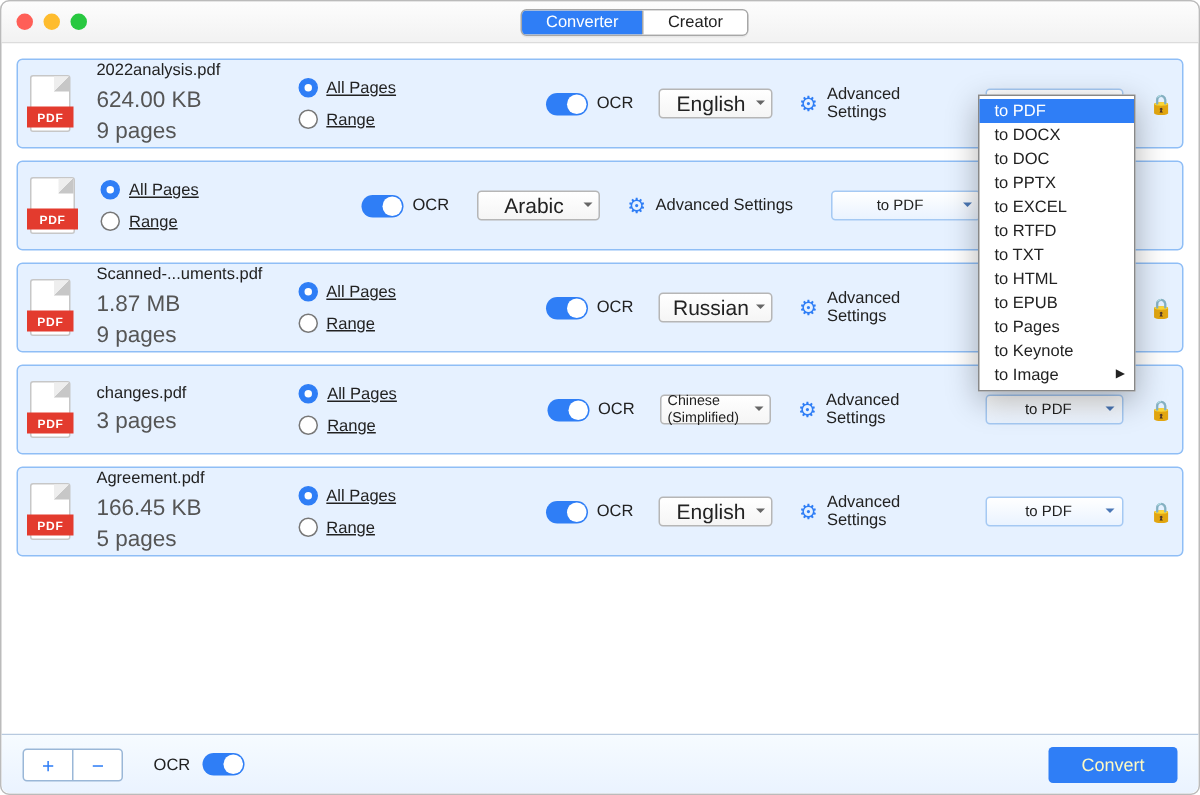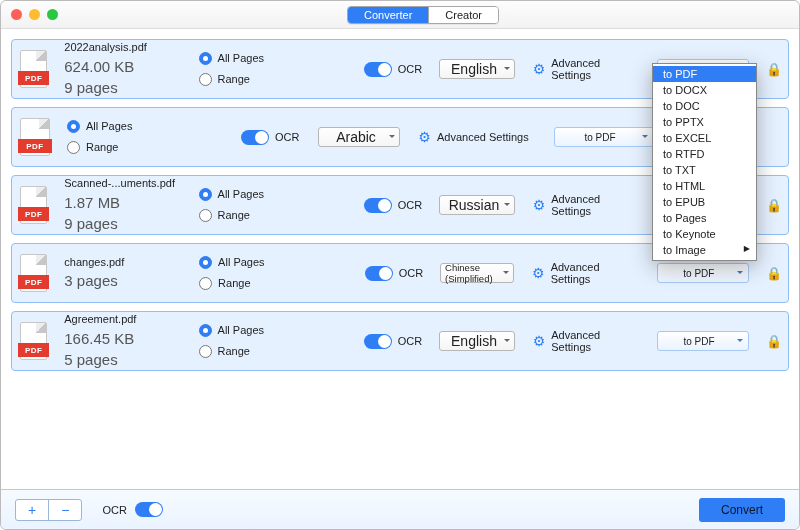--- a/index.html
+++ b/index.html
@@ -15,21 +15,21 @@
   .seg div + div { border-left:1px solid #a7a7a7;}
   .body { flex:1; overflow:auto; padding: 10px 10px 0 10px; }
   .row { border:1px solid #8fbef6; background:#e6f1ff; border-radius:4px; margin-bottom:8px; height:60px; display:flex; align-items:center; padding:0 8px; gap:17px; position:relative;}
   .fileicon { width:30px; height:38px; background:#fff; border:1px solid #c7c7c7; border-radius:2px; position:relative; }
   .fileicon::after { content:"PDF"; position:absolute; left:-3px; right:-3px; top:20px; height:14px; background:#e33b2e; color:#fff; font-size:8px; font-weight:bold; display:flex; align-items:center; justify-content:center; letter-spacing:.5px;}
   .fileicon::before { content:""; position:absolute; top:0; right:0; width:10px; height:10px; background:linear-gradient(135deg,#eee 50%,#c7c7c7 50%);}
   .meta { width:130px; display:flex; flex-direction:column; line-height:1.4; }
   .meta .name { font-weight:500; overflow:hidden; text-overflow:ellipsis; white-space:nowrap;}
   .meta .sub { color:#555; font-size:15px;}
   .pages { width:90px; display:flex; flex-direction:column; gap:8px; font-size:11px;}
-  .radio { display:flex; gap:6px; cursor:pointer;}
+  .radio { display:flex; align-items:center; gap:6px; cursor:pointer;text-decoration:underline;}
   .rcircle { width:13px; height:13px; border-radius:50%; border:1px solid #777; display:flex; align-items:center; justify-content:center; background:#fff;}
   .radio.on .rcircle { border-color:#2f7ef6; background:#2f7ef6;}
   .radio.on .rcircle::after { content:""; width:5px; height:5px; background:#fff; border-radius:50%;}
   .spacer { flex:0 0 50px; }
   .ocrblk { display:flex; align-items:center; gap:6px; width:60px;}
   .toggle { width:28px; height:15px; background:#2f7ef6; border-radius:999px; position:relative; cursor:pointer;}
   .toggle::after { content:""; width:13px; height:13px; background:#fff; border-radius:50%; position:absolute; right:1px; top:1px;}
   .select { width:82px; height:20px; border:1px solid #b6b6b6; border-radius:3px; background:linear-gradient(#fff,#f5f5f5); display:flex; align-items:center; justify-content:center; position:relative; font-size:14px; cursor:pointer; padding:0 10px 0 4px;}
   .select::after { content:""; position:absolute; right:4px; top:7px; border:3px solid transparent; border-top-color:#666;}
   .select.big { width:80px; font-size:9.5px;}
@@ -41,21 +41,21 @@
   .dropdown { position:absolute; top:62px; right:42px; width:105px; background:#fff; border:1px solid #888; box-shadow:0 6px 20px rgba(0,0,0,.3); z-index:100; padding:2px 0;}
   .dropdown div { padding:2px 10px; font-size:11px; cursor:pointer; position:relative;}
   .dropdown div.sel { background:#2f7ef6; color:#fff;}
   .dropdown div.has-sub::after { content:"▶"; position:absolute; right:6px; font-size:8px;}
   .footer { height:40px; border-top:1px solid #b7c9df; background:linear-gradient(#f6fbff,#eaf3ff); display:flex; align-items:center; padding:0 14px; gap:20px; border-radius:0 0 6px 6px;}
   .addremove { display:flex; border:1px solid #9ab7d7; border-radius:3px; overflow:hidden; background:#fff;}
   .addremove div { padding:2px 12px; font-size:14px; color:#2f7ef6; cursor:pointer;}
   .addremove div + div { border-left:1px solid #9ab7d7;}
   .footer-ocr { display:flex; align-items:center; gap:8px;}
   .footer .right { margin-left:auto;}
-  .convertbtn { background:#2f7ef6; color:#0f172a; border:none; border-radius:3px; padding:5px 22px; font-size:12px; cursor:pointer;}
+  .convertbtn { background:#2f7ef6; color:#fef9c3; border:none; border-radius:3px; padding:5px 22px; font-size:12px; cursor:pointer;}
 </style>
 </head>
 <body>
 
 <div class="window">
   <div class="titlebar">
     <div class="traffic">
       <div class="dot red"></div>
       <div class="dot yel"></div>
       <div class="dot grn"></div>

